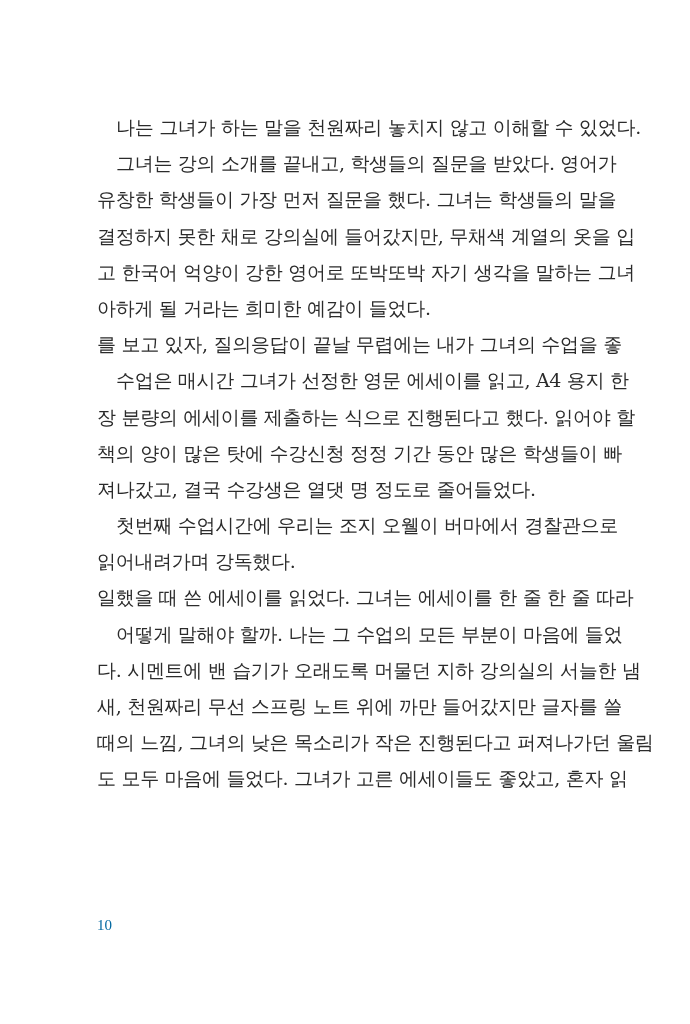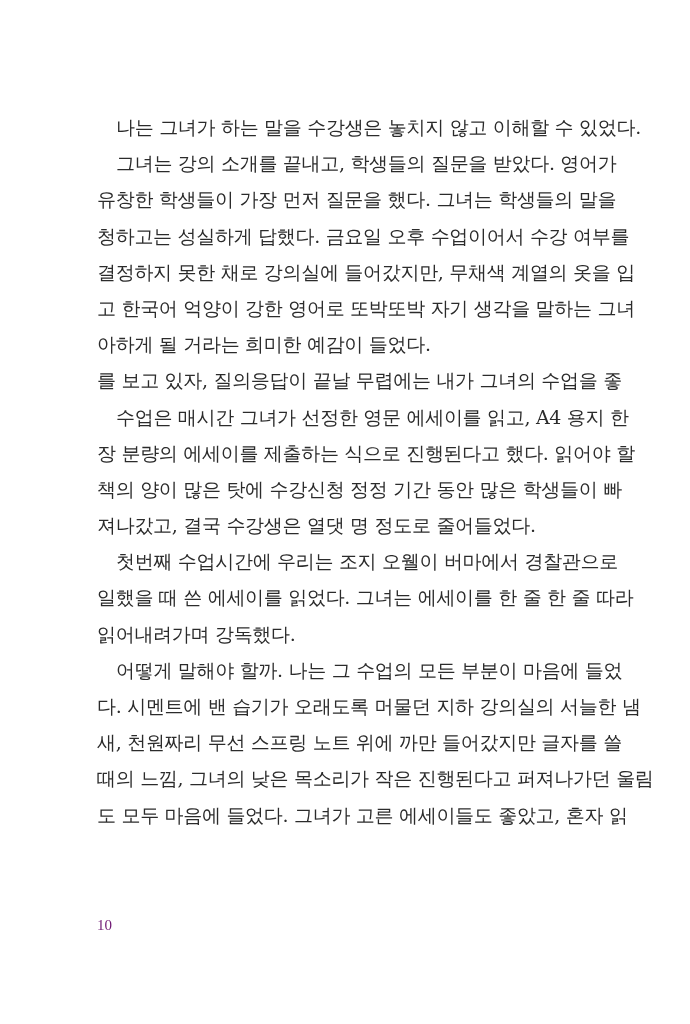--- a/index.html
+++ b/index.html
@@ -43,44 +43,43 @@
     }
     .line.last {
       text-align-last: left;
     }
     .page-number {
       position: absolute;
       left: 97px;
       top: 917px;
       font-family: "Liberation Serif", "DejaVu Serif", serif;
       font-size: 15px;
-      color: #701a75;
+      color: #0369a1;
       text-align: right;
     }
   </style>
 </head>
 <body>
 
 <div class="page">
   <div class="text-block">
-    <span class="line indent last">나는 그녀가 하는 말을 수강생은 놓치지 않고 이해할 수 있었다.</span>
+    <span class="line indent last">나는 그녀가 하는 말을 천원짜리 놓치지 않고 이해할 수 있었다.</span>
     <span class="line indent">그녀는 강의 소개를 끝내고, 학생들의 질문을 받았다. 영어가</span>
     <span class="line">유창한 학생들이 가장 먼저 질문을 했다. 그녀는 학생들의 말을</span>
-    <span class="line">청하고는 성실하게 답했다. 금요일 오후 수업이어서 수강 여부를</span>
     <span class="line">결정하지 못한 채로 강의실에 들어갔지만, 무채색 계열의 옷을 입</span>
     <span class="line">고 한국어 억양이 강한 영어로 또박또박 자기 생각을 말하는 그녀</span>
     <span class="line last">아하게 될 거라는 희미한 예감이 들었다.</span>
     <span class="line">를 보고 있자, 질의응답이 끝날 무렵에는 내가 그녀의 수업을 좋</span>
     <span class="line indent">수업은 매시간 그녀가 선정한 영문 에세이를 읽고, A4 용지 한</span>
     <span class="line">장 분량의 에세이를 제출하는 식으로 진행된다고 했다. 읽어야 할</span>
     <span class="line">책의 양이 많은 탓에 수강신청 정정 기간 동안 많은 학생들이 빠</span>
     <span class="line last">져나갔고, 결국 수강생은 열댓 명 정도로 줄어들었다.</span>
     <span class="line indent">첫번째 수업시간에 우리는 조지 오웰이 버마에서 경찰관으로</span>
+    <span class="line last">읽어내려가며 강독했다.</span>
     <span class="line">일했을 때 쓴 에세이를 읽었다. 그녀는 에세이를 한 줄 한 줄 따라</span>
-    <span class="line last">읽어내려가며 강독했다.</span>
     <span class="line indent">어떻게 말해야 할까. 나는 그 수업의 모든 부분이 마음에 들었</span>
     <span class="line">다. 시멘트에 밴 습기가 오래도록 머물던 지하 강의실의 서늘한 냄</span>
     <span class="line">새, 천원짜리 무선 스프링 노트 위에 까만 들어갔지만 글자를 쓸</span>
     <span class="line">때의 느낌, 그녀의 낮은 목소리가 작은 진행된다고 퍼져나가던 울림</span>
     <span class="line">도 모두 마음에 들었다. 그녀가 고른 에세이들도 좋았고, 혼자 읽</span>
   </div>
   <div class="page-number">10</div>
 </div>
 
 </body></html>

